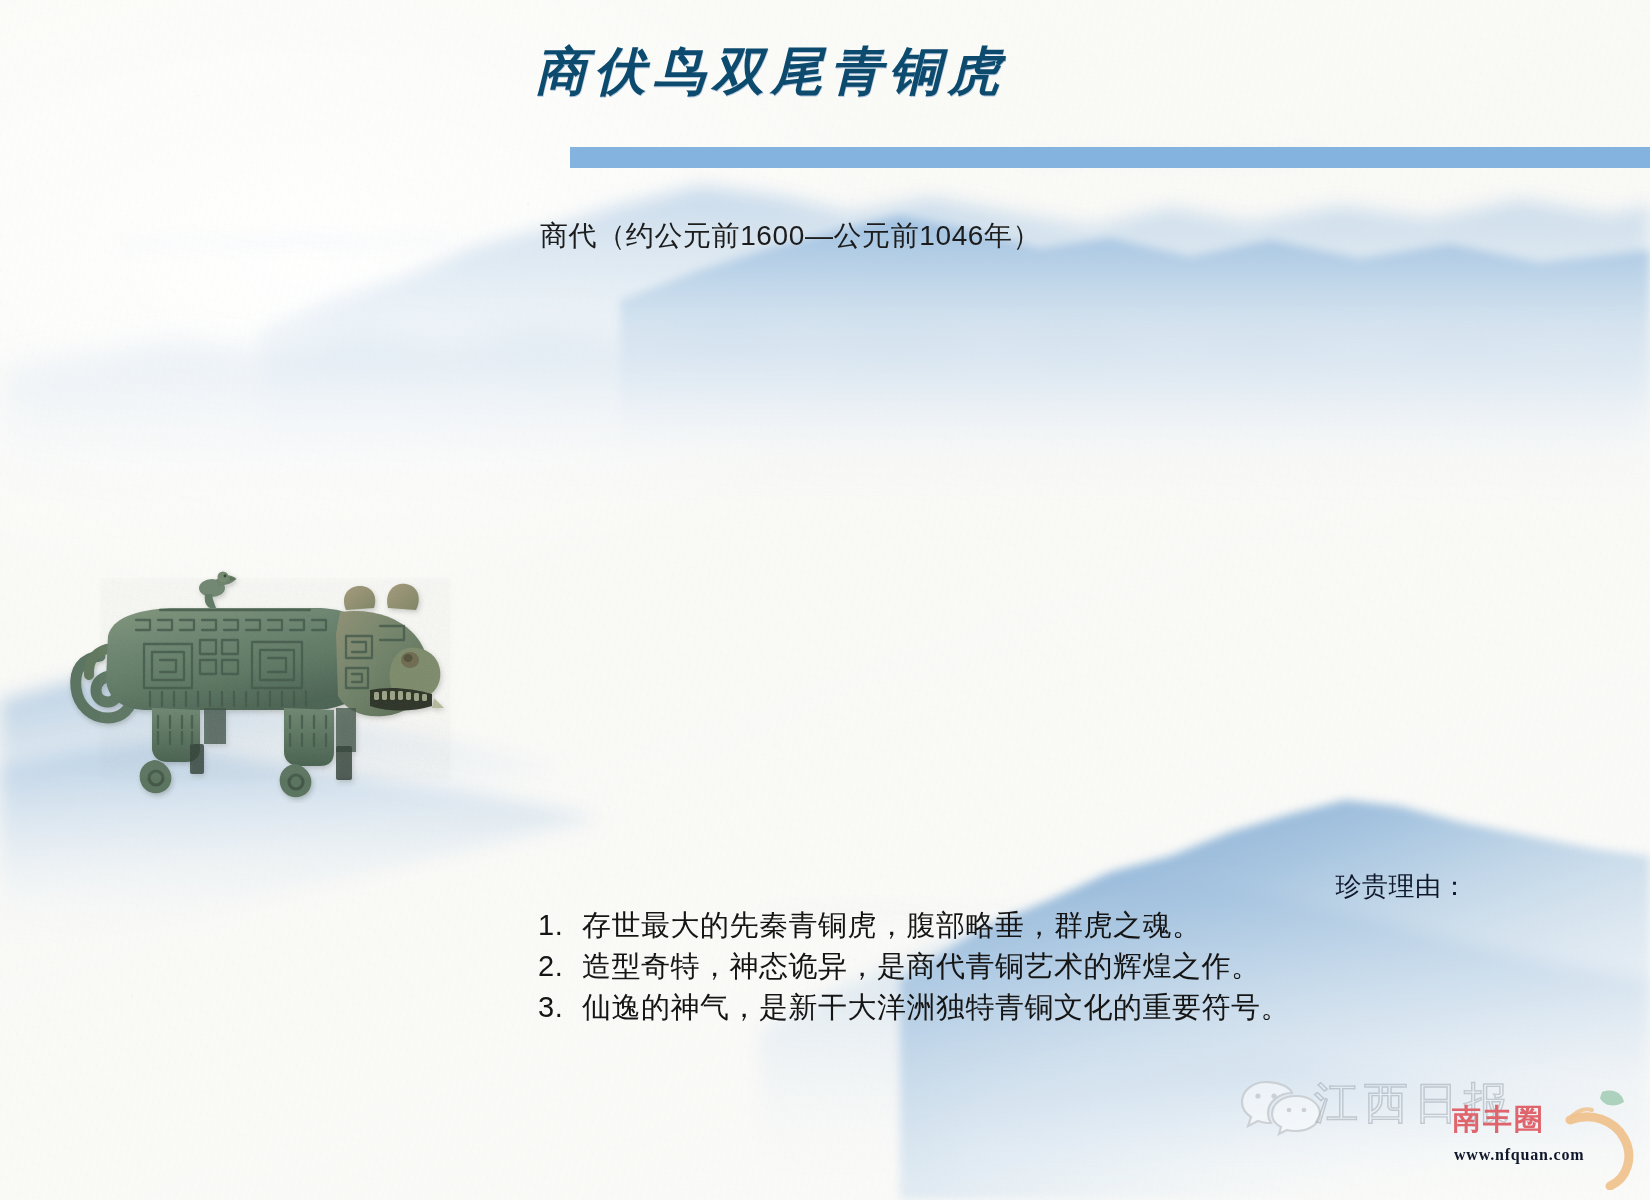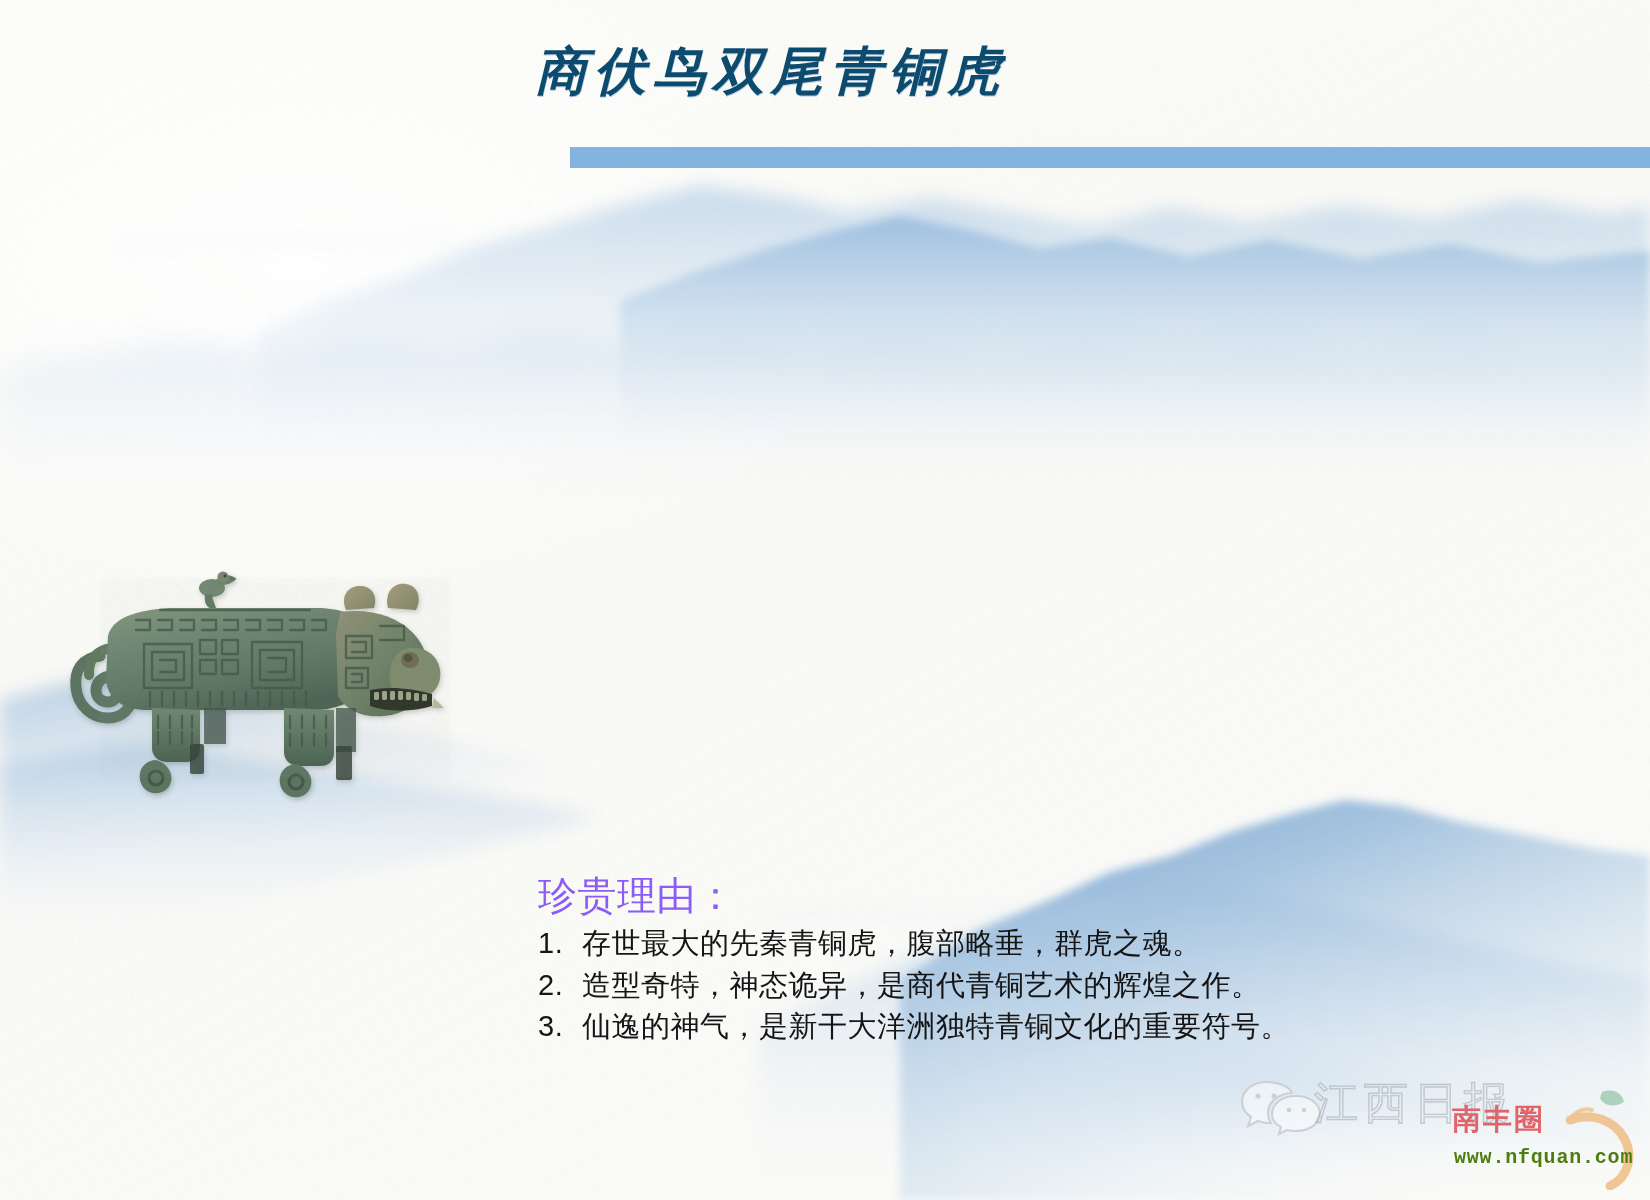--- a/index.html
+++ b/index.html
@@ -123,24 +123,25 @@
 
   
   .reasons-block {
     position: absolute;
     left: 538px;
     top: 868px;
     width: 930px;
   }
   .reasons-title {
     font-family: "Liberation Sans", "DejaVu Sans", sans-serif;
-    font-size: 39px;
-    color: #8b5cf6;
+    font-size: 26px;
+    color: #0f172a;
     line-height: 1.42;
     letter-spacing: .5px;
+    text-align: right;
   }
   .reason-row {
     display: flex;
     align-items: baseline;
     font-family: "Liberation Sans", "DejaVu Sans", sans-serif;
     font-size: 29px;
     color: #151515;
     line-height: 1.42;
     letter-spacing: .5px;
     white-space: nowrap;
@@ -196,25 +197,25 @@
     font-size: 29px;
     font-weight: 700;
     letter-spacing: 2px;
     color: #e0646b;
     white-space: nowrap;
   }
   .nfq-url {
     position: absolute;
     left: 2px;
     top: 60px;
-    font-family: Liberation Mono, monospace;
-    font-size: 20px;
+    font-family: Liberation Serif, serif;
+    font-size: 16px;
     font-weight: 700;
     letter-spacing: .8px;
-    color: #4d7c0f;
+    color: #0f172a;
     white-space: nowrap;
   }
 </style>
 </head>
 <body>
 
 <div id="page">
 
   <div class="paper-base"></div>
   <div class="paper-grain"></div>
@@ -315,20 +316,21 @@
       </g>
     </svg>
   </div>
 
   <div class="title-block">
     <div class="main-title">商伏鸟双尾青铜虎</div>
   </div>
   <div class="title-rule"></div>
 
   <div class="meta-block">
+    <div class="meta-line">商代（约公元前1600—公元前1046年）</div>
   </div>
 
 
   <div class="reasons-block">
     <div class="reasons-title">珍贵理由：</div>
     <div class="reason-row">
       <span class="reason-num">1.</span>
       <span class="reason-text">存世最大的先秦青铜虎，腹部略垂，群虎之魂。</span>
     </div>
     <div class="reason-row">

